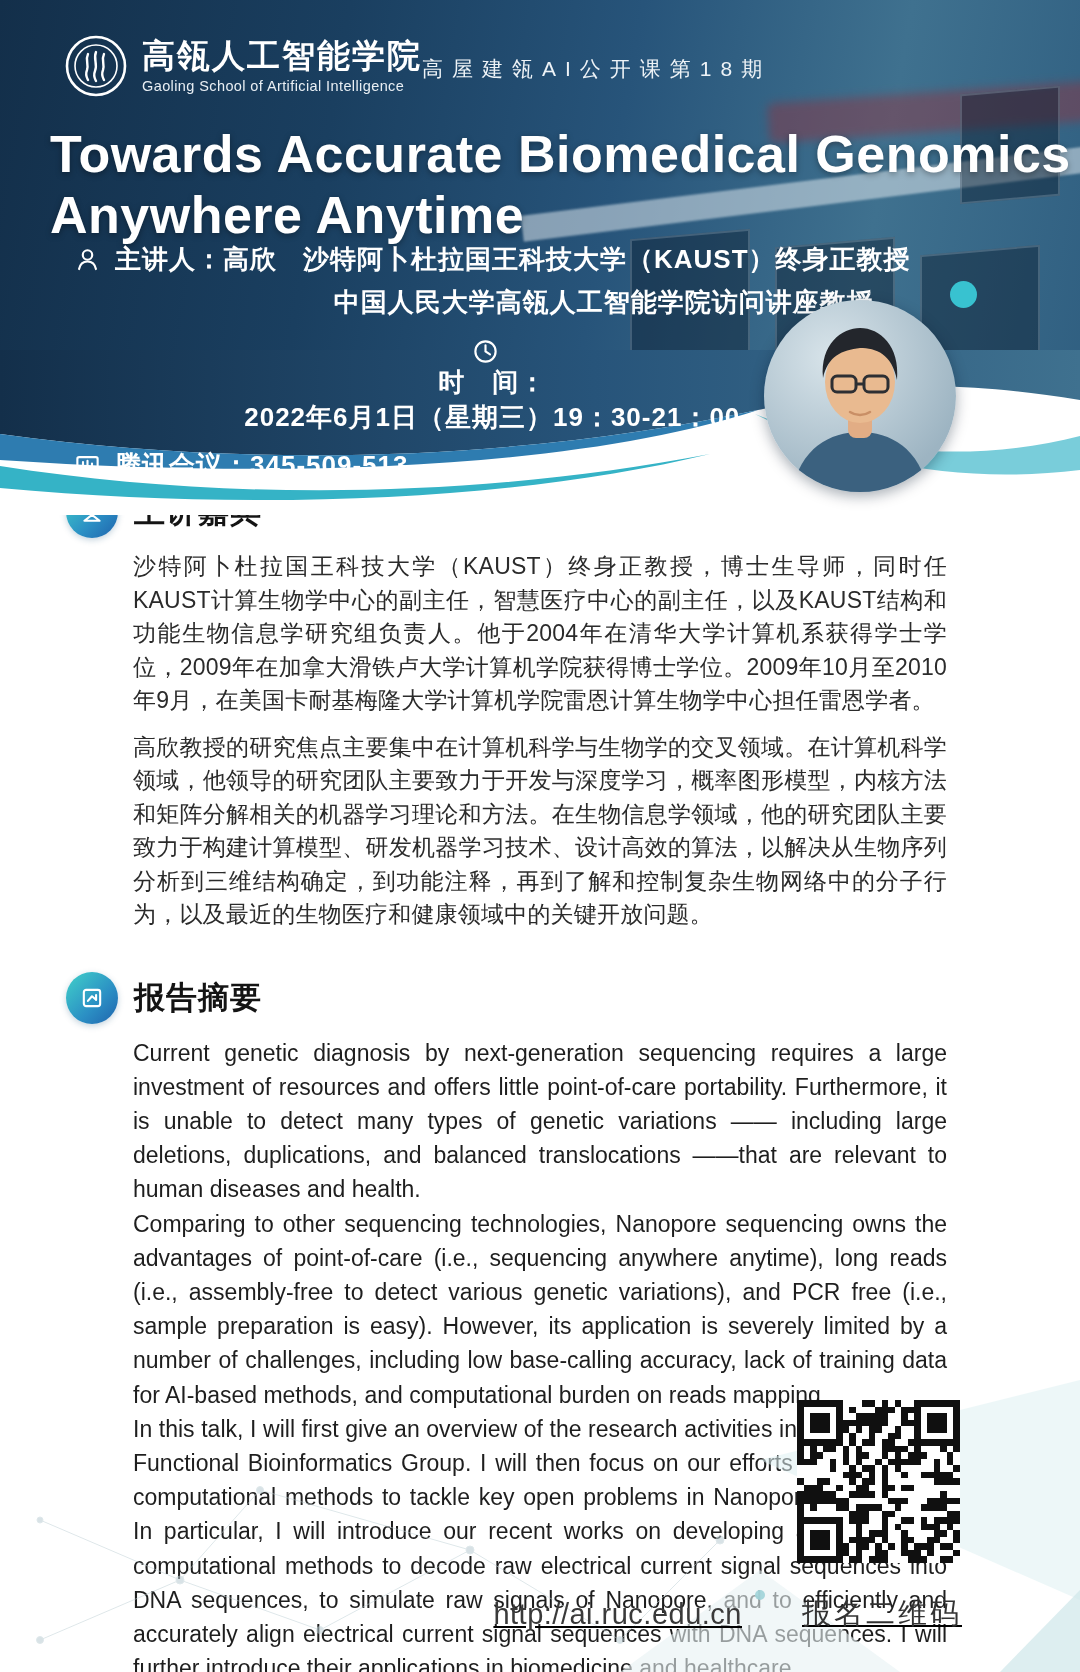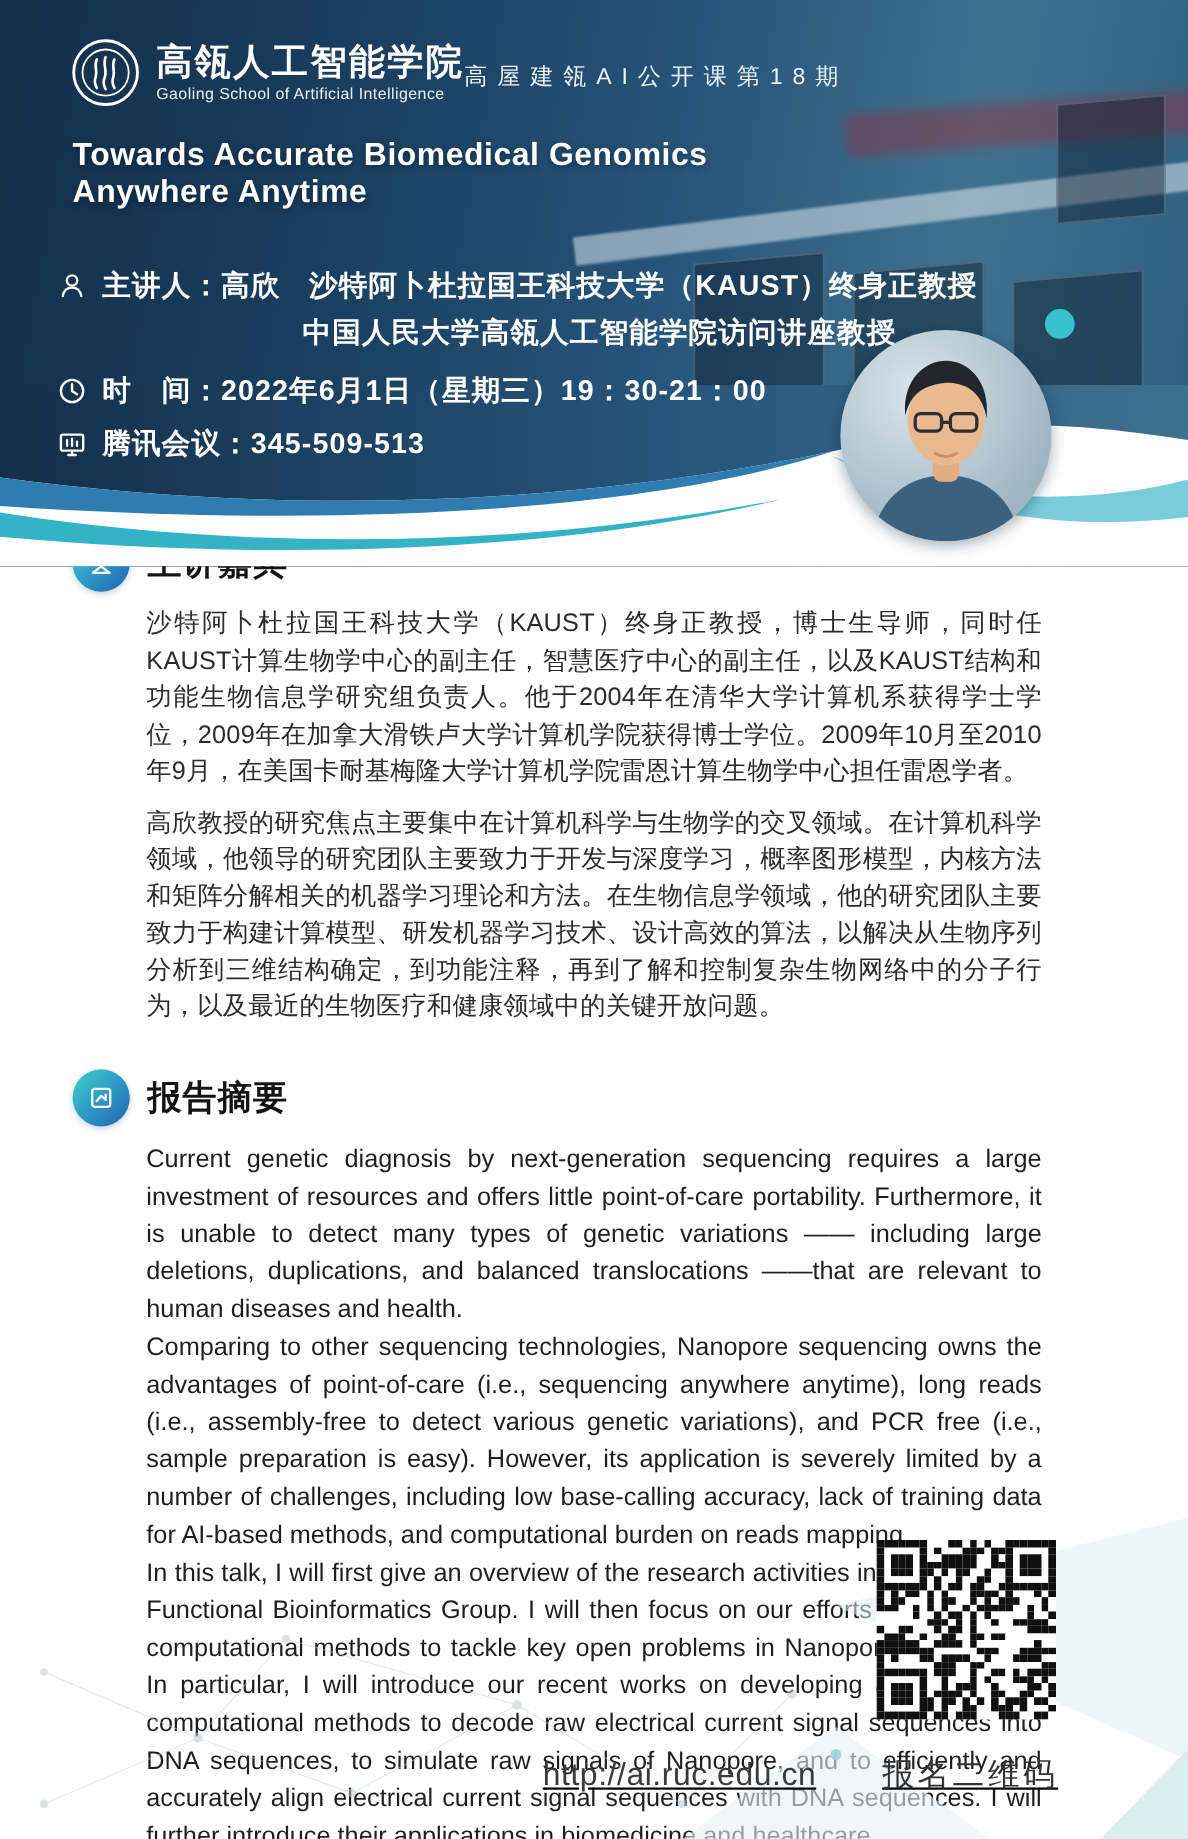--- a/index.html
+++ b/index.html
@@ -20,28 +20,28 @@
   .w3 { right:330px; top:234px; width:120px; height:150px; }
   .w4 { right:20px;  top:90px;  width:100px; height:110px; }
 
   .logo-row { position:absolute; left:64px; top:34px; display:flex; align-items:center; z-index:6; }
   .emblem { width:64px; height:64px; flex:0 0 64px; }
   .school-names { margin-left:14px; color:#ffffff; }
   .school-cn { font-size:33px; font-weight:bold; letter-spacing:2px; line-height:1.1; }
   .school-en { font-size:14.5px; font-weight:400; letter-spacing:.4px; margin-top:3px; color:#e9eff4; }
   .series { align-self:center; color:#eef3f7; font-size:21px; letter-spacing:9px; font-weight:500; padding-top:6px; }
 
-  .talk-title { position:absolute; left:66px; top:124px; z-index:6; color:#ffffff; font-weight:bold;
-                font-size:29px; line-height:1.18; letter-spacing:.5px; text-shadow:0 2px 6px rgba(0,0,0,.35); }
-
-  .info { position:absolute; left:52px; top:242px; z-index:6; color:#ffffff; }
+  .talk-title { position:absolute; left:50px; top:124px; z-index:6; color:#ffffff; font-weight:bold;
+                font-size:52px; line-height:1.18; letter-spacing:.5px; text-shadow:0 2px 6px rgba(0,0,0,.35); }
+
+  .info { position:absolute; left:74px; top:242px; z-index:6; color:#ffffff;text-align:center; }
   .info-row { display:flex; align-items:center; font-size:26px; font-weight:bold; letter-spacing:1px; }
   .info-icon { width:27px; height:27px; margin-right:14px; flex:0 0 27px; }
   .affil2 { margin-left:223px; margin-top:8px; font-size:26px; font-weight:bold; letter-spacing:1px; }
-  .row-time { margin-top:18px; }
+  .row-time { margin-top:18px;flex-direction:column; }
   .row-meet { margin-top:13px; }
 
   .photo { position:absolute; left:764px; top:300px; width:192px; height:192px; border-radius:50%;
            overflow:hidden; z-index:7; background:radial-gradient(circle at 35% 30%,#d8e4ea,#9db4c2 75%);
            box-shadow:0 4px 14px rgba(0,20,40,.35); }
   .teal-dot { position:absolute; left:950px; top:281px; width:27px; height:27px; border-radius:50%;
               background:#38c2d0; z-index:6; }
   .wave { position:absolute; left:0; bottom:0; width:1080px; height:165px; z-index:3; }
 
   

